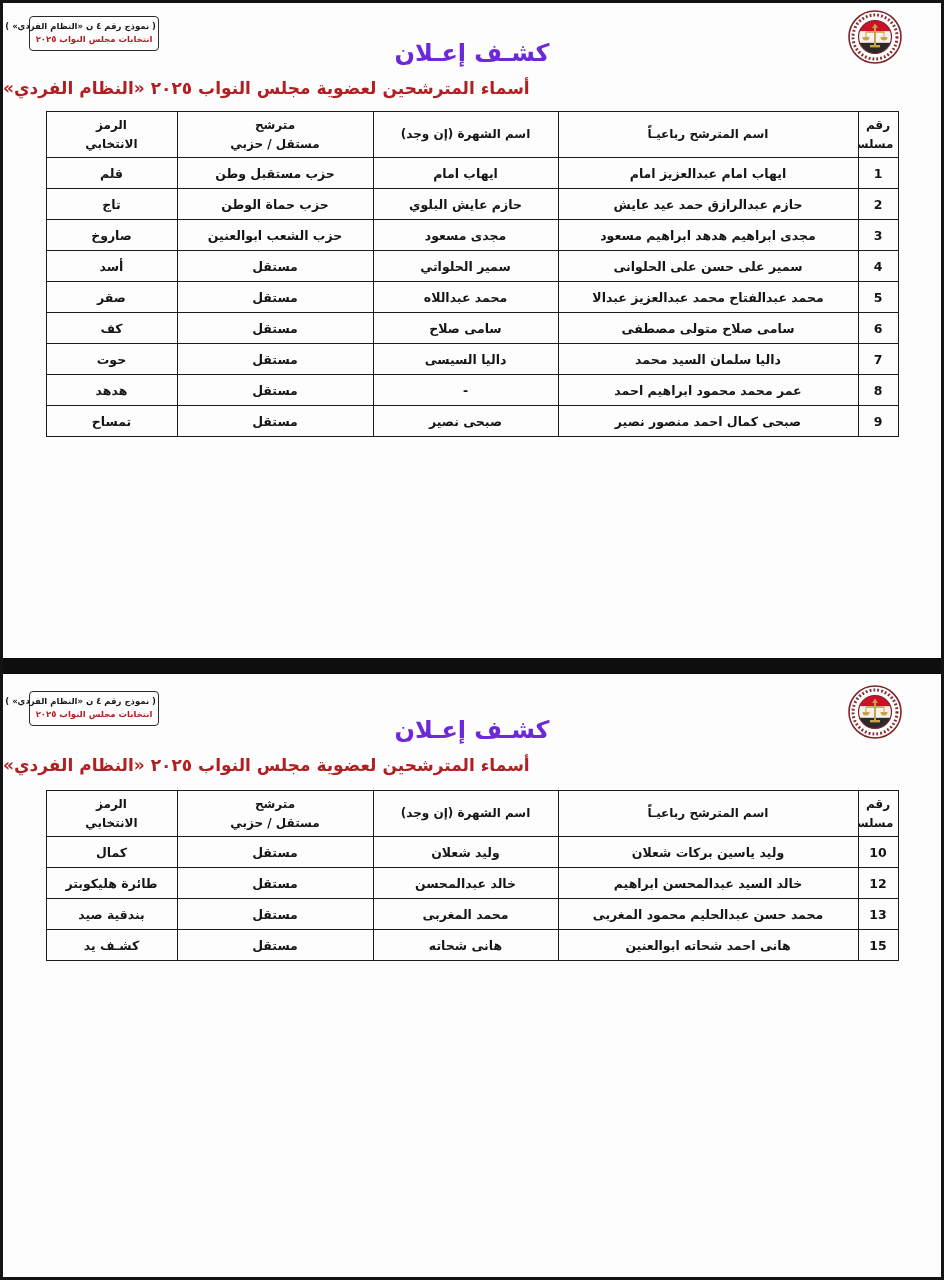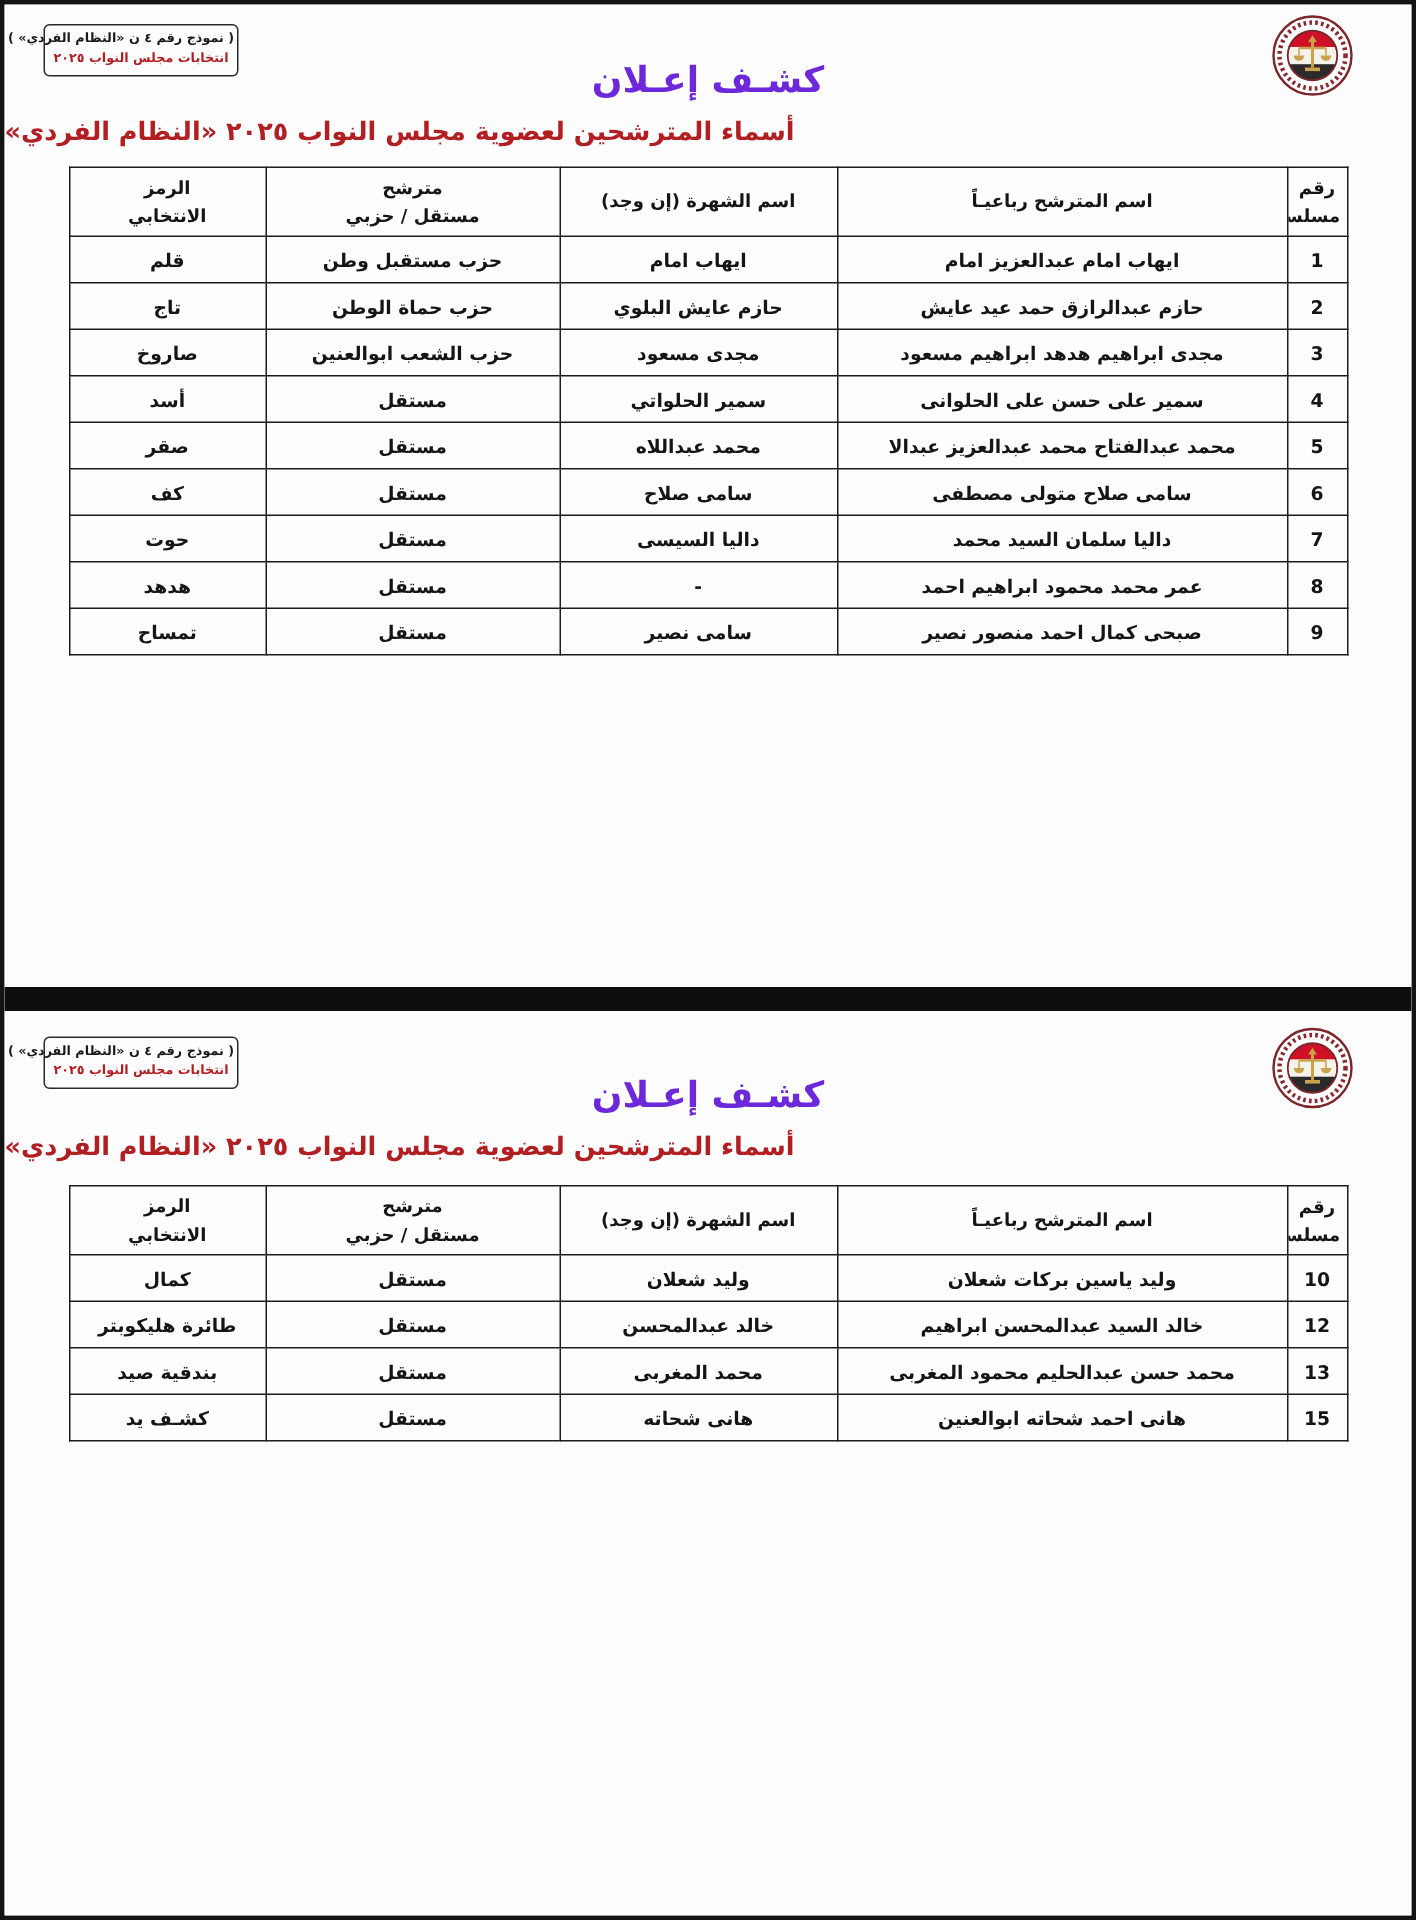--- a/index.html
+++ b/index.html
@@ -197,21 +197,21 @@
           <tr>
             <td class="serial">8</td>
             <td>عمر محمد محمود ابراهيم احمد</td>
             <td>-</td>
             <td>مستقل</td>
             <td>هدهد</td>
           </tr>
           <tr>
             <td class="serial">9</td>
             <td>صبحى كمال احمد منصور نصير</td>
-            <td>سامى نصير</td>
+            <td>صبحى نصير</td>
             <td>مستقل</td>
             <td>تمساح</td>
           </tr>
         </tbody>
     </table>
   </div>
 
   <div class="divider"></div>
 
   <div class="sheet sheet-2">

